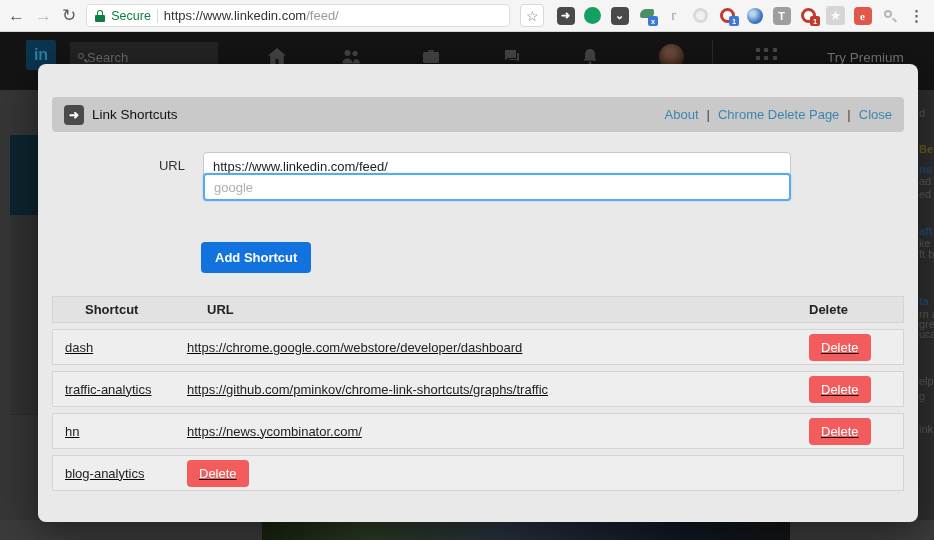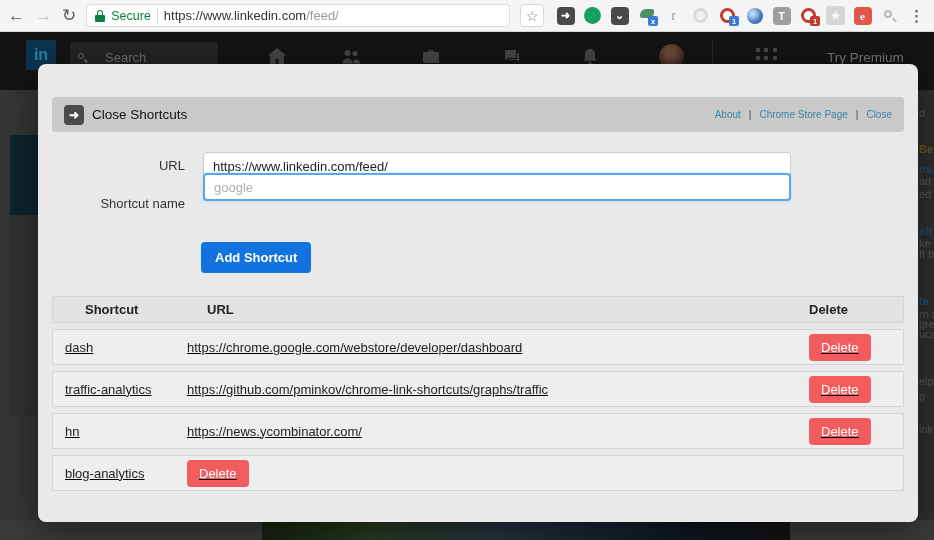--- a/index.html
+++ b/index.html
@@ -46,21 +46,21 @@
   .mag .lens { position:absolute; top:0; left:0; width:8px; height:8px; border:2px solid #b8b8b8; border-radius:50%; }
   .mag .handle { position:absolute; width:5px; height:2px; background:#b8b8b8; transform:rotate(45deg); bottom:1px; right:-1px; }
   .menu-dots { color:#666; font-size:15px; font-weight:bold; letter-spacing:0; }
 
   
   .li-page { position:absolute; top:32px; left:0; width:934px; height:508px; background:#3a3a3a; }
   .li-nav { position:absolute; top:0; left:0; width:934px; height:58px; background:#141414; }
   .li-logo { position:absolute; left:26px; top:8px; width:30px; height:30px; background:#0b3650; border-radius:2px;
     color:#2e81ad; font-weight:bold; font-size:16px; display:flex; align-items:center; justify-content:center; }
   .li-search { position:absolute; left:70px; top:10px; width:148px; height:30px; background:#242424; border-radius:2px;
-    display:flex; align-items:center; padding:0 8px; gap:18px; color:#6e6e6e; font-size:13px; }
+    display:flex; align-items:center; padding:0 8px; gap:0; color:#6e6e6e; font-size:13px; }
   .li-search .mini-mag { width:9px; height:9px; position:relative; }
   .li-search .mini-mag i { position:absolute; top:0; left:0; width:6px; height:6px; border:1.5px solid #6e6e6e; border-radius:50%; }
   .li-search .mini-mag b { position:absolute; width:4px; height:1.5px; background:#6e6e6e; transform:rotate(45deg); bottom:0; right:-1px; }
   .li-icon { position:absolute; top:13px; width:24px; height:24px; fill:#464646; }
   .li-avatar { position:absolute; left:659px; top:12px; width:25px; height:25px; border-radius:50%;
     background:radial-gradient(circle at 45% 35%, #6b4a3a 20%, #41291f 65%, #21140f); }
   .li-divider { position:absolute; left:712px; top:8px; width:1px; height:42px; background:#2b2b2b; }
   .li-grid { position:absolute; left:756px; top:16px; width:22px; height:22px;
     display:grid; grid-template-columns:repeat(3,1fr); gap:3px; }
   .li-grid span { width:4px; height:4px; background:#4a4a4a; border-radius:1px; }
@@ -78,21 +78,21 @@
     background:linear-gradient(90deg,#17220f,#2a3a22 20%,#28323e 45%,#1d2633 60%,#0f1822 80%,#141414); }
 
   
   .modal { position:absolute; left:38px; top:64px; width:880px; height:458px; background:#e9e9e9;
     border-radius:8px; box-shadow:0 8px 40px rgba(0,0,0,.5); z-index:30; }
   .modal-header { position:absolute; left:14px; top:33px; width:852px; height:35px; background:#c9c9c9;
     border-radius:4px; display:flex; align-items:center; padding:0 12px; gap:8px; }
   .title-icon { width:20px; height:20px; background:#4a4a4a; border-radius:4px; color:#fff;
     display:flex; align-items:center; justify-content:center; font-size:12px; font-weight:bold; }
   .modal-title { font-size:13.5px; color:#111; }
-  .header-links { margin-left:auto; display:flex; align-items:center; gap:8px; font-size:10px; }
+  .header-links { margin-left:auto; display:flex; align-items:center; gap:8px; font-size:13px; }
   .header-links a { color:#3a87ad; text-decoration:none; cursor:pointer; }
   .pipe { color:#444; }
 
   .form-label { position:absolute; width:147px; text-align:right; font-size:13px; color:#333; }
   .form-input { position:absolute; left:165px; width:588px; height:28px; background:#fff;
     border:1px solid #c9c9c9; border-radius:4px; font-size:13px; color:#222; padding:0 9px;
     font-family:"Liberation Sans", sans-serif; outline:none; }
   .form-input.focused { border:2px solid #55a9ee; box-shadow:0 0 2px rgba(85,169,238,.5); }
   .form-input::placeholder { color:#b0b0b0; }
   .add-btn { position:absolute; left:163px; top:178px; background:#1273df; color:#fff; border:none;
@@ -245,34 +245,33 @@
       <span class="frag" style="top:333px">ink</span>
     </div>
     <div class="bottom-feed">
       <div class="feed-photo"></div>
     </div>
   </div>
 
   <div class="modal">
     <div class="modal-header">
       <span class="title-icon">➜</span>
-      <span class="modal-title">Close Shortcuts</span>
+      <span class="modal-title">Link Shortcuts</span>
       <span class="header-links">
         <a>About</a>
         <span class="pipe">|</span>
-        <a>Chrome Store Page</a>
+        <a>Chrome Delete Page</a>
         <span class="pipe">|</span>
         <a>Close</a>
       </span>
     </div>
 
     <label class="form-label" style="top:94px; left:0;">URL</label>
     <input class="form-input" style="top: 88px;" type="text" value="https://www.linkedin.com/feed/">
 
-    <label class="form-label" style="top:132px; left:0;">Shortcut name</label>
     <input class="form-input focused" style="top: 109px;" type="text" placeholder="google">
 
     <button class="add-btn">Add Shortcut</button>
 
     <div class="shortcut-table">
       <div class="t-row t-head">
         <span class="col-shortcut">Shortcut</span>
         <span class="col-url">URL</span>
         <span class="col-delete">Delete</span>
       </div>

